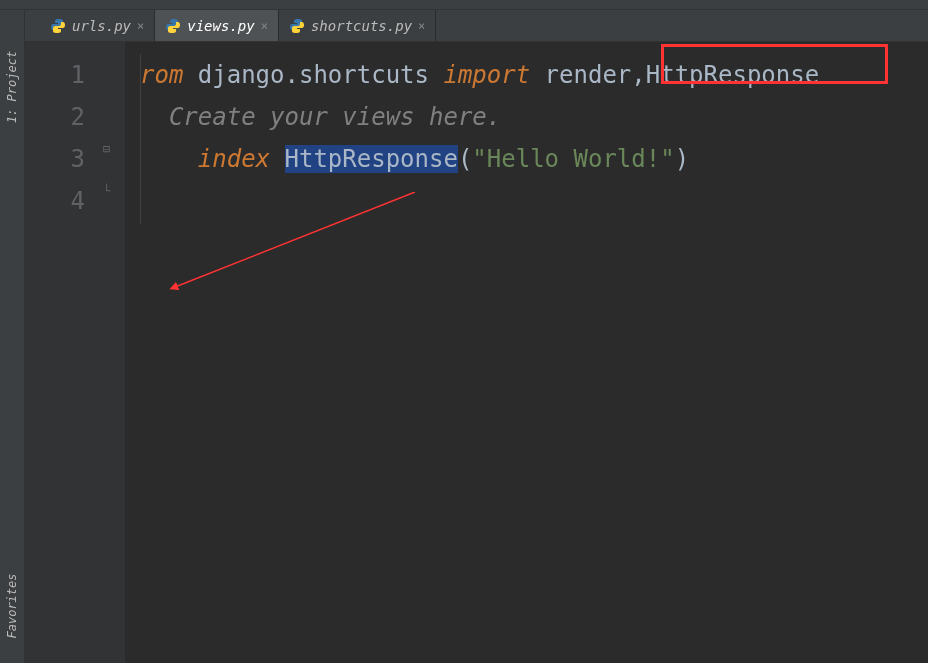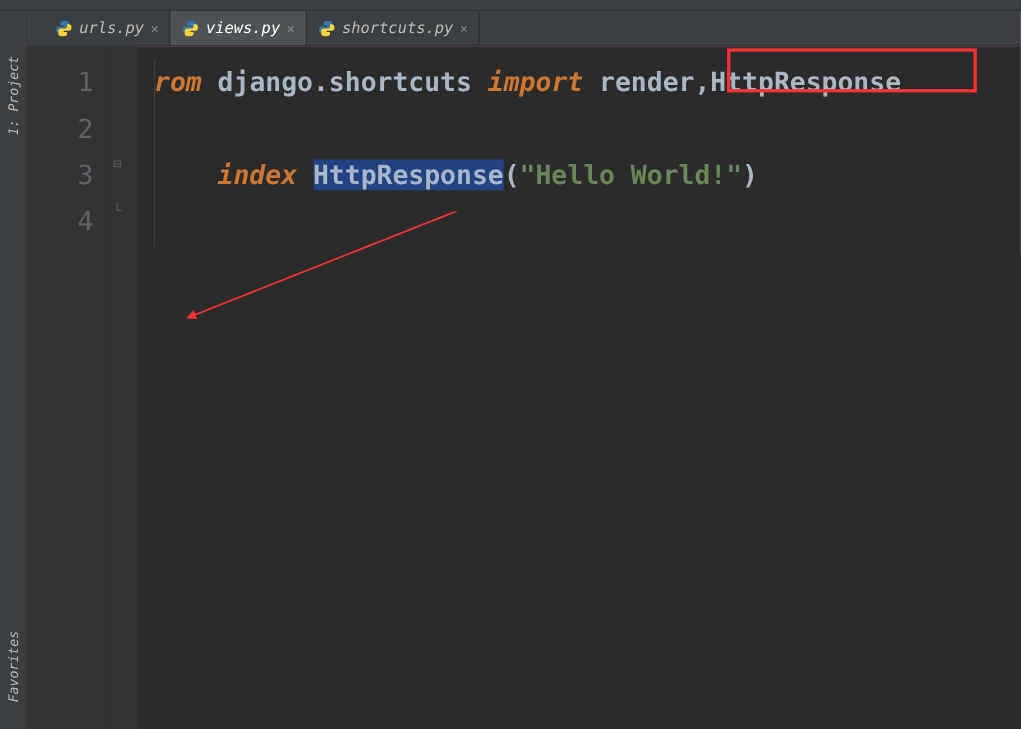--- a/index.html
+++ b/index.html
@@ -52,21 +52,21 @@
       transform-origin: center;
       font-size: 12px;
       color: #bbbbbb;
       white-space: nowrap;
       font-style: italic;
     }
     .editor-area {
       flex: 1;
       display: flex;
       flex-direction: column;
-      background: #f0abfc;
+      background: #c2410c;
     }
     .tabs-bar {
       height: 32px;
       background: #3c3f41;
       display: flex;
       align-items: stretch;
       border-bottom: 1px solid #323232;
       padding-left: 15px;
     }
     .tab {
@@ -129,21 +129,20 @@
     .code-area {
       flex: 1;
       padding: 12px 5px 0 15px;
       font-size: 24px;
       line-height: 42px;
       position: relative;
     }
     .code-line {
       white-space: pre;
       font-family: "Consolas", "Monaco", monospace;
-      font-weight: bold;
     }
     .keyword { color: #cc7832; font-style: italic; }
     .comment { color: #808080; font-style: italic; }
     .string { color: #6a8759; }
     .function-name { color: #ffc66d; }
     .param { color: #808080; font-style: italic; }
     .highlighted { 
       background: #214283; 
       color: #a9b7c6;
     }
@@ -248,21 +247,21 @@
       <div class="gutter-icons">
         <div class="fold-marker" style="top:100px">⊟</div>
         <div class="fold-marker" style="top:142px">└</div>
       </div>
       <div class="code-area">
         <div class="line-highlight" style="top:138px"></div>
         <div class="indent-guide" style="left:15px; top:12px; height:170px"></div>
 
         <div class="code-line"><span class="keyword">rom</span><span> django.shortcuts </span><span class="keyword">import</span><span> render,</span><span>HttpResponse</span></div>
 
-        <div class="code-line"><span>  </span></div>
+        <div class="code-line"><span>  </span><span class="comment">Create your views here.</span></div>
 
 
         <div class="code-line"><span>    </span><span class="keyword">index</span><span> </span><span class="highlighted">Http</span><span class="highlighted" style="position:relative">Response</span><span>(</span><span class="string">"Hello World!"</span><span>)</span></div>
 
         <div class="red-box" style="top:2px; left:536px; width:227px; height:40px"></div>
 
         <svg class="arrow-svg" style="top:150px; left:40px" width="260" height="110">
           <defs>
             <marker id="arrowhead" markerWidth="10" markerHeight="10" refX="2" refY="3" orient="auto">
               <polygon points="0 0, 6 3, 0 6" fill="#ff3333"></polygon>

